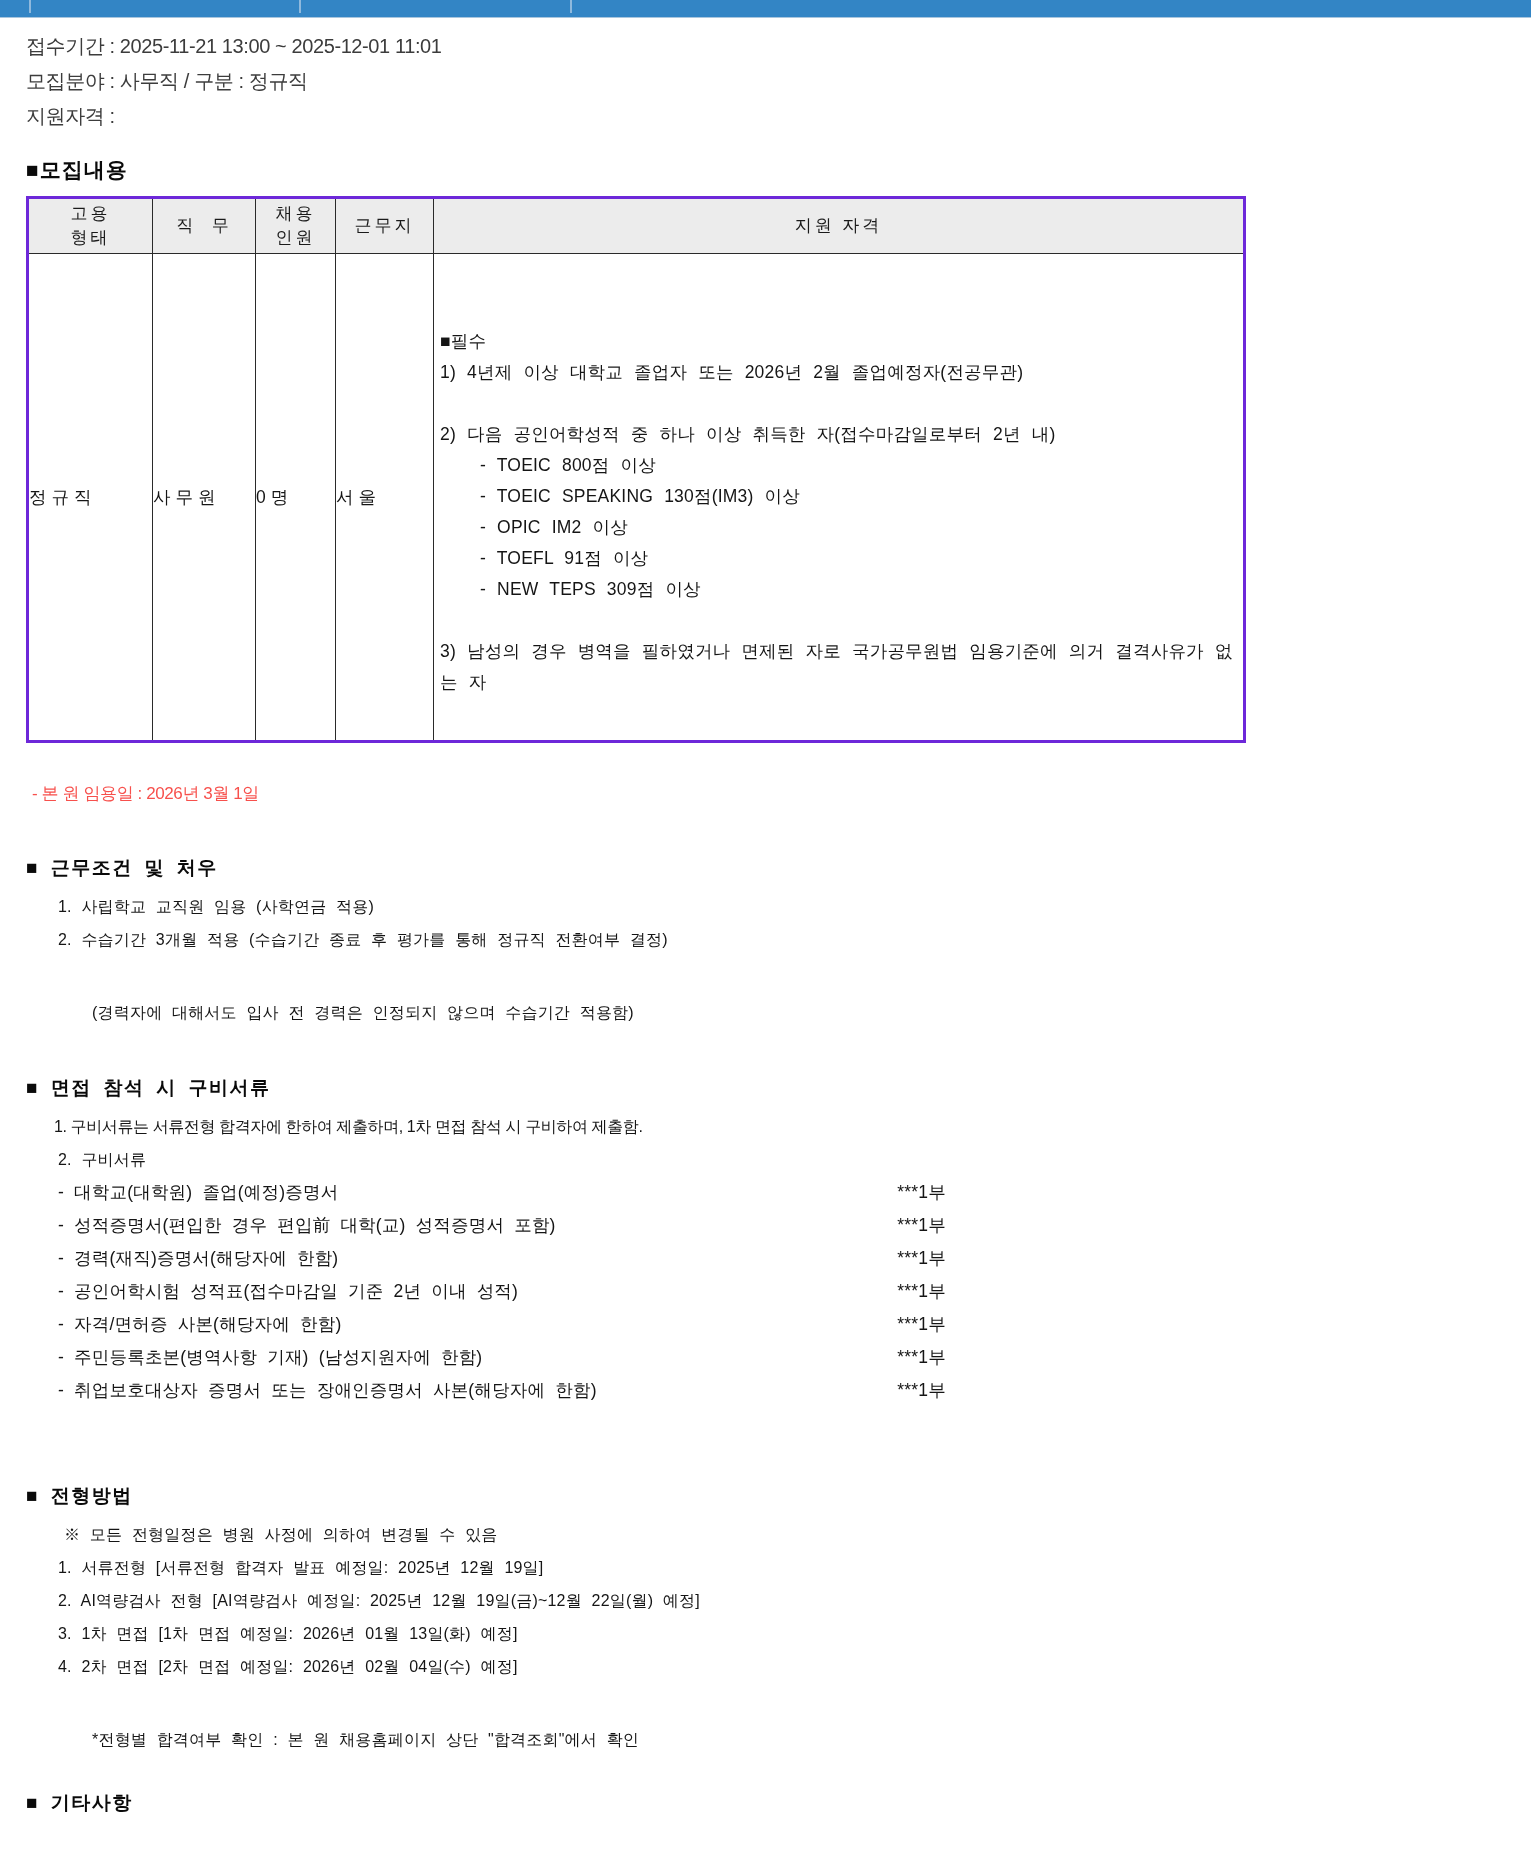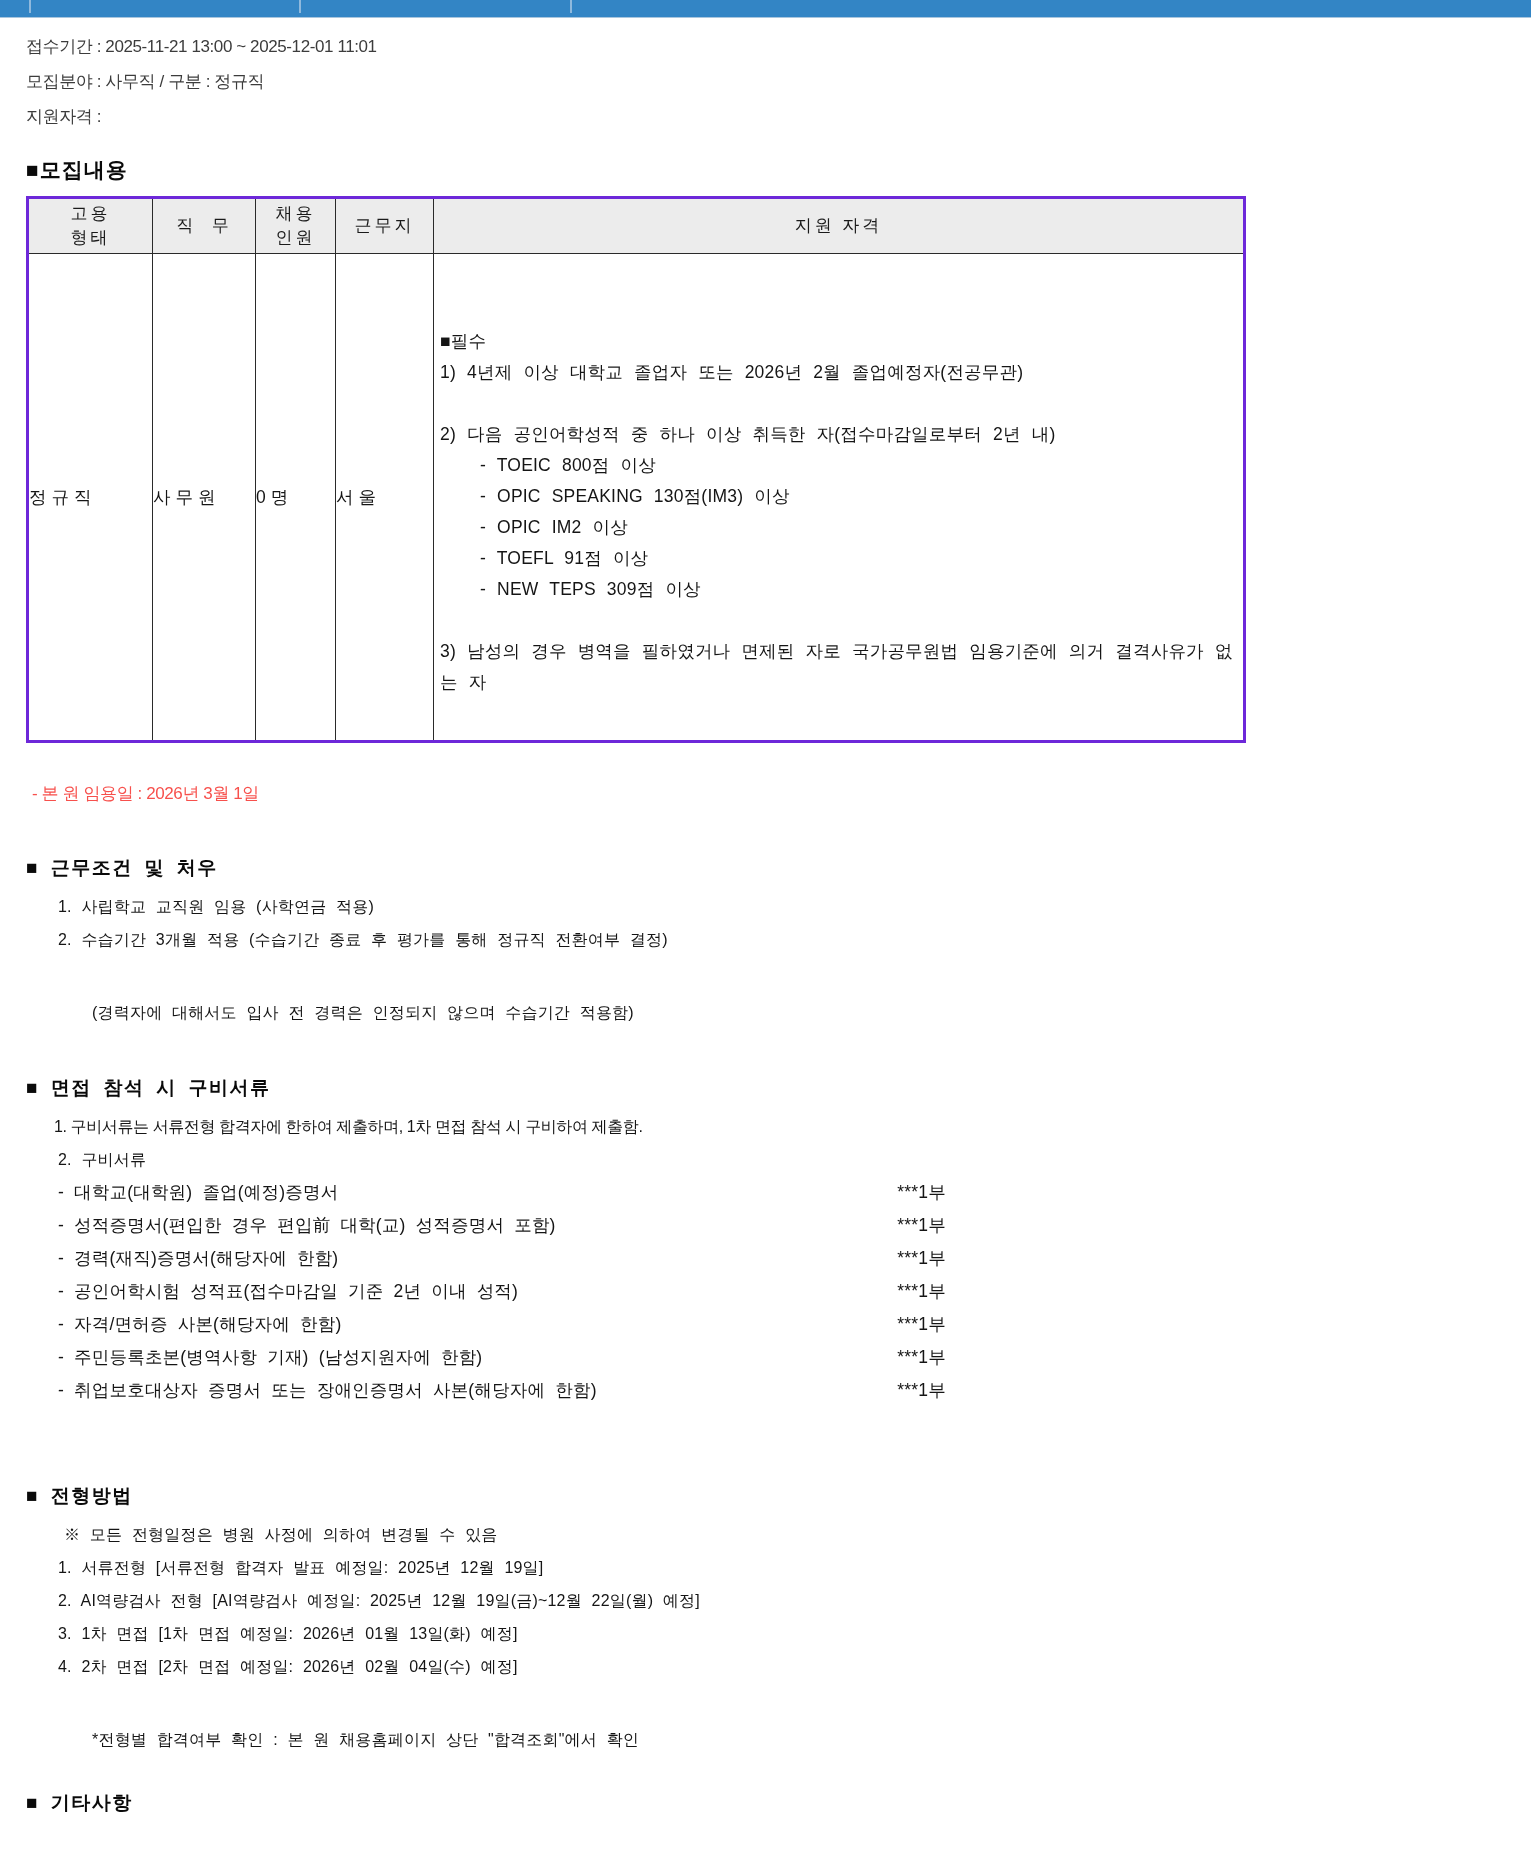--- a/index.html
+++ b/index.html
@@ -10,21 +10,21 @@
     overflow-x:hidden;
   }
   
   .topbar { position:relative; height:18px; background:#3385c5; }
   .topbar .divider { position:absolute; top:0; width:2px; height:13px; background:#8fb9dd; }
   .topbar .edge { position:absolute; bottom:0; left:0; right:0; height:1px; background:#a9c6de; }
 
   .content { padding:0 26px; }
 
   .hdr-block { margin-top:11px; }
-  .hdr-line { font-size:17px; line-height:35px; color:#3c3c3c; letter-spacing:-0.4px; }
+  .hdr-line { font-size:20px; line-height:35px; color:#3c3c3c; letter-spacing:-0.4px; }
 
   .doc-title { margin-top:22px; font-size:21px; font-weight:bold; letter-spacing:1px; color:#0a0a0a; }
 
   table.recruit { border-collapse:collapse; border:3px solid #6d28d9; margin-top:12px; width:1220px; table-layout:fixed; }
   table.recruit th, table.recruit td { border:1px solid #2a2a2a; }
   table.recruit th {
     background:#ececec; height:56px; font-size:17px; font-weight:normal;
     letter-spacing:3px; white-space:pre-wrap; text-align:center; vertical-align:middle;
     line-height:24px; color:#1a1a1a;
   }
@@ -101,21 +101,21 @@
               <div class="qline">■필수</div>
 
               <div class="qline">1) 4년제 이상 대학교 졸업자 또는 2026년 2월 졸업예정자(전공무관)</div>
 
               <div class="qline"></div>
 
               <div class="qline">2) 다음 공인어학성적 중 하나 이상 취득한 자(접수마감일로부터 2년 내)</div>
 
               <div class="qline indent">- TOEIC 800점 이상</div>
 
-              <div class="qline indent">- OPIC SPEAKING 130점(IM3) 이상</div>
+              <div class="qline indent">- TOEIC SPEAKING 130점(IM3) 이상</div>
 
               <div class="qline indent">- OPIC IM2 이상</div>
 
               <div class="qline indent">- TOEFL 91점 이상</div>
 
               <div class="qline indent">- NEW TEPS 309점 이상</div>
 
               <div class="qline"></div>
 
               <div class="qline wrap">3) 남성의 경우 병역을 필하였거나 면제된 자로 국가공무원법 임용기준에 의거 결격사유가 없는 자</div>

